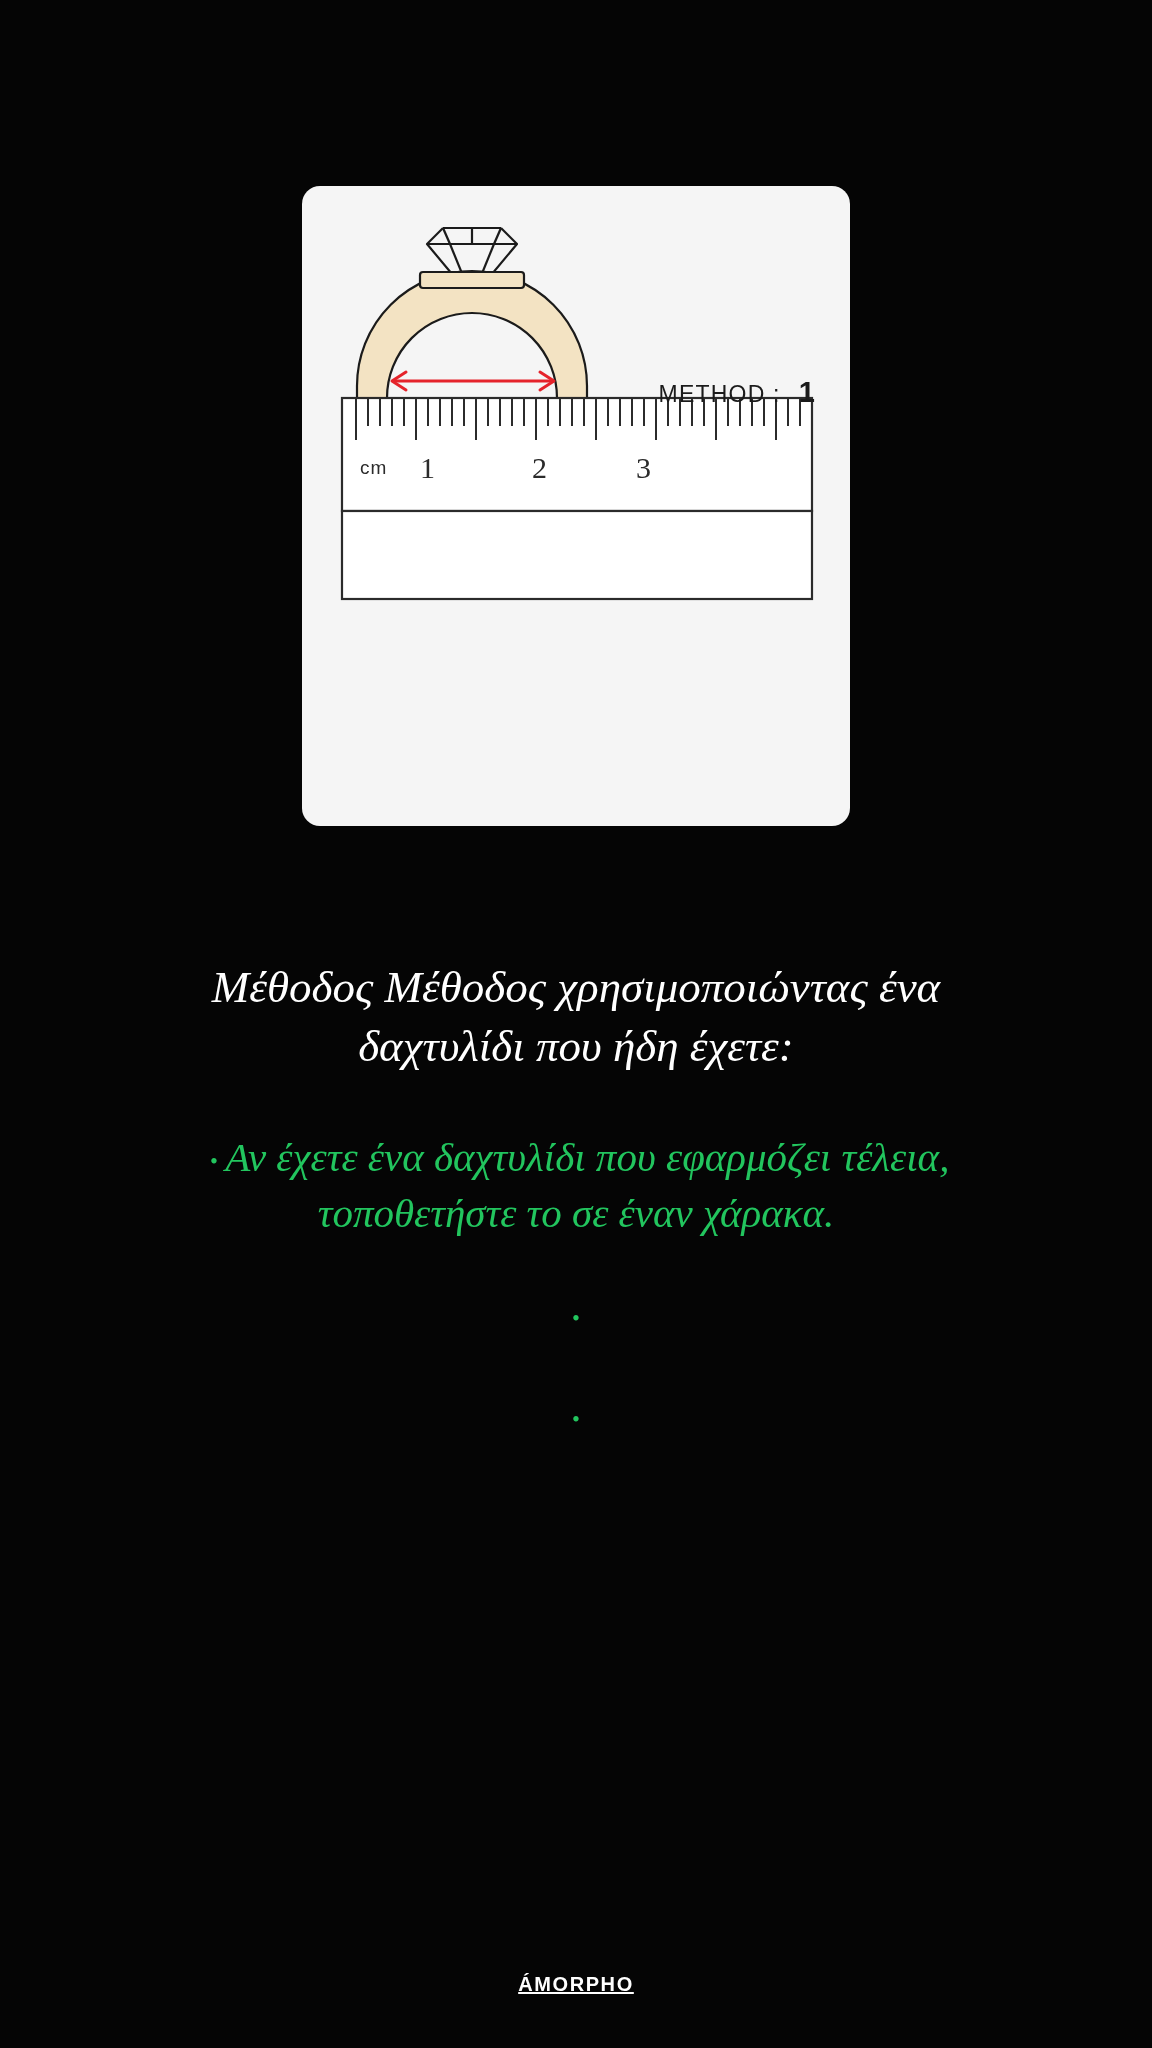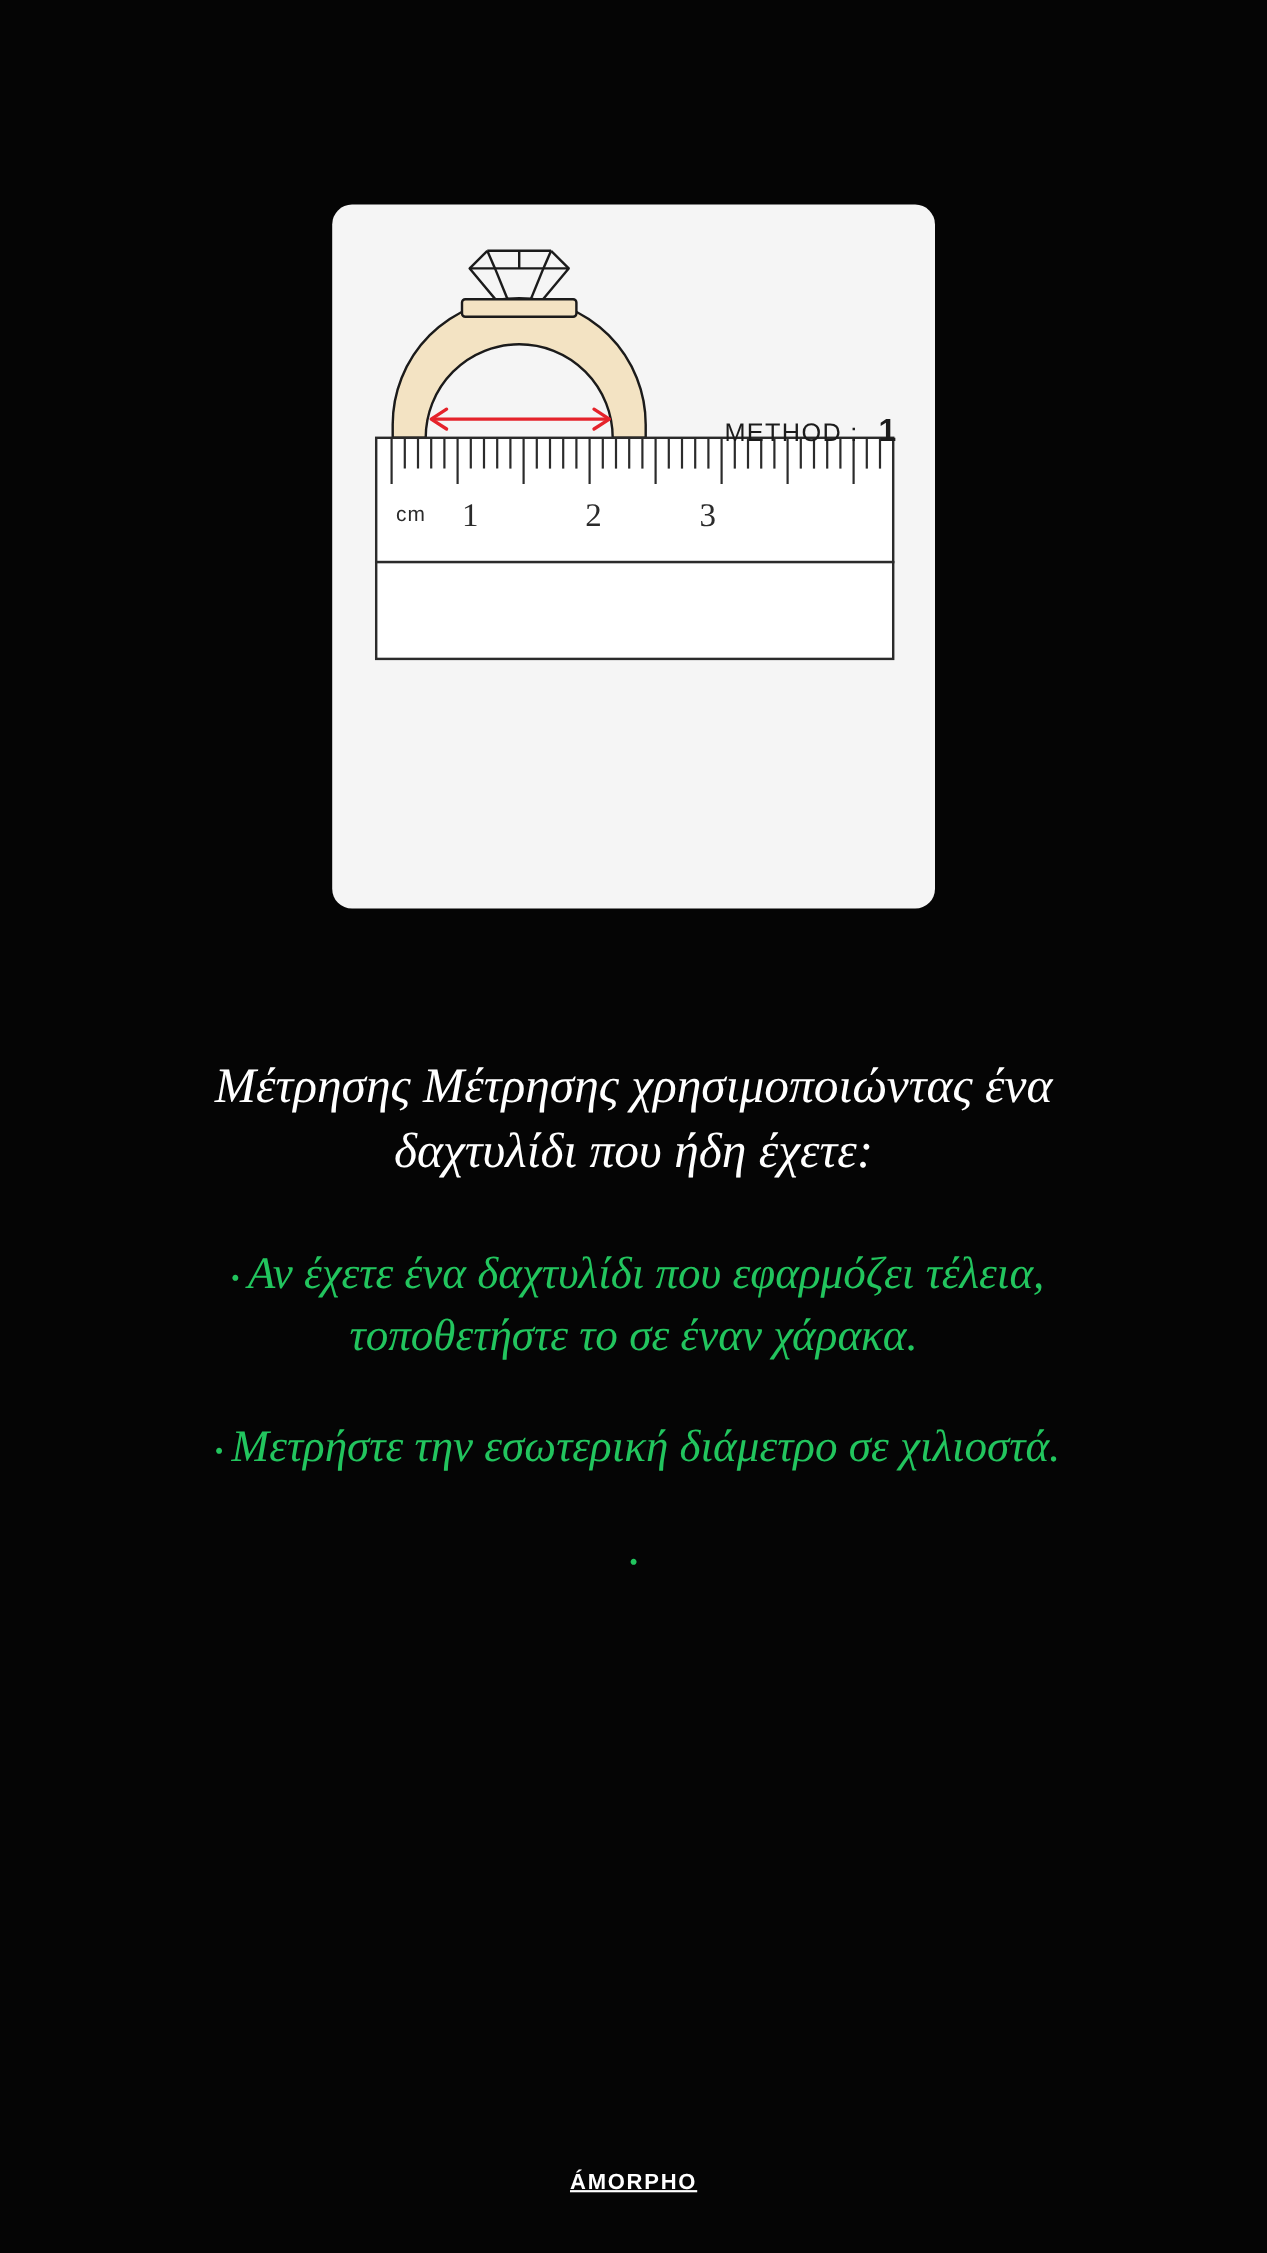--- a/index.html
+++ b/index.html
@@ -214,28 +214,28 @@
 
       <div class="method-label">
         <span>METHOD :</span>
         <span class="num">1</span>
       </div>
 
     </div>
   </div>
 
   <div class="content">
-    <h1 class="headline">Μέτρησης Μέτρησης χρησιμοποιώντας ένα δαχτυλίδι που ήδη έχετε:</h1>
+    <h1 class="headline">Μέθοδος Μέθοδος χρησιμοποιώντας ένα δαχτυλίδι που ήδη έχετε:</h1>
 
     <ul class="bullets">
       <li>
         <span class="dot"></span><span class="txt">Αν έχετε ένα δαχτυλίδι που εφαρμόζει τέλεια, τοποθετήστε το σε έναν χάρακα.</span>
       </li>
       <li>
-        <span class="dot"></span><span class="txt">Μετρήστε την εσωτερική διάμετρο σε χιλιοστά.</span>
+        <span class="dot"></span>
       </li>
       <li>
         <span class="dot"></span>
       </li>
     </ul>
   </div>
 
   <div class="footer">
     <div class="brand">ÁMORPHO</div>
   </div>

